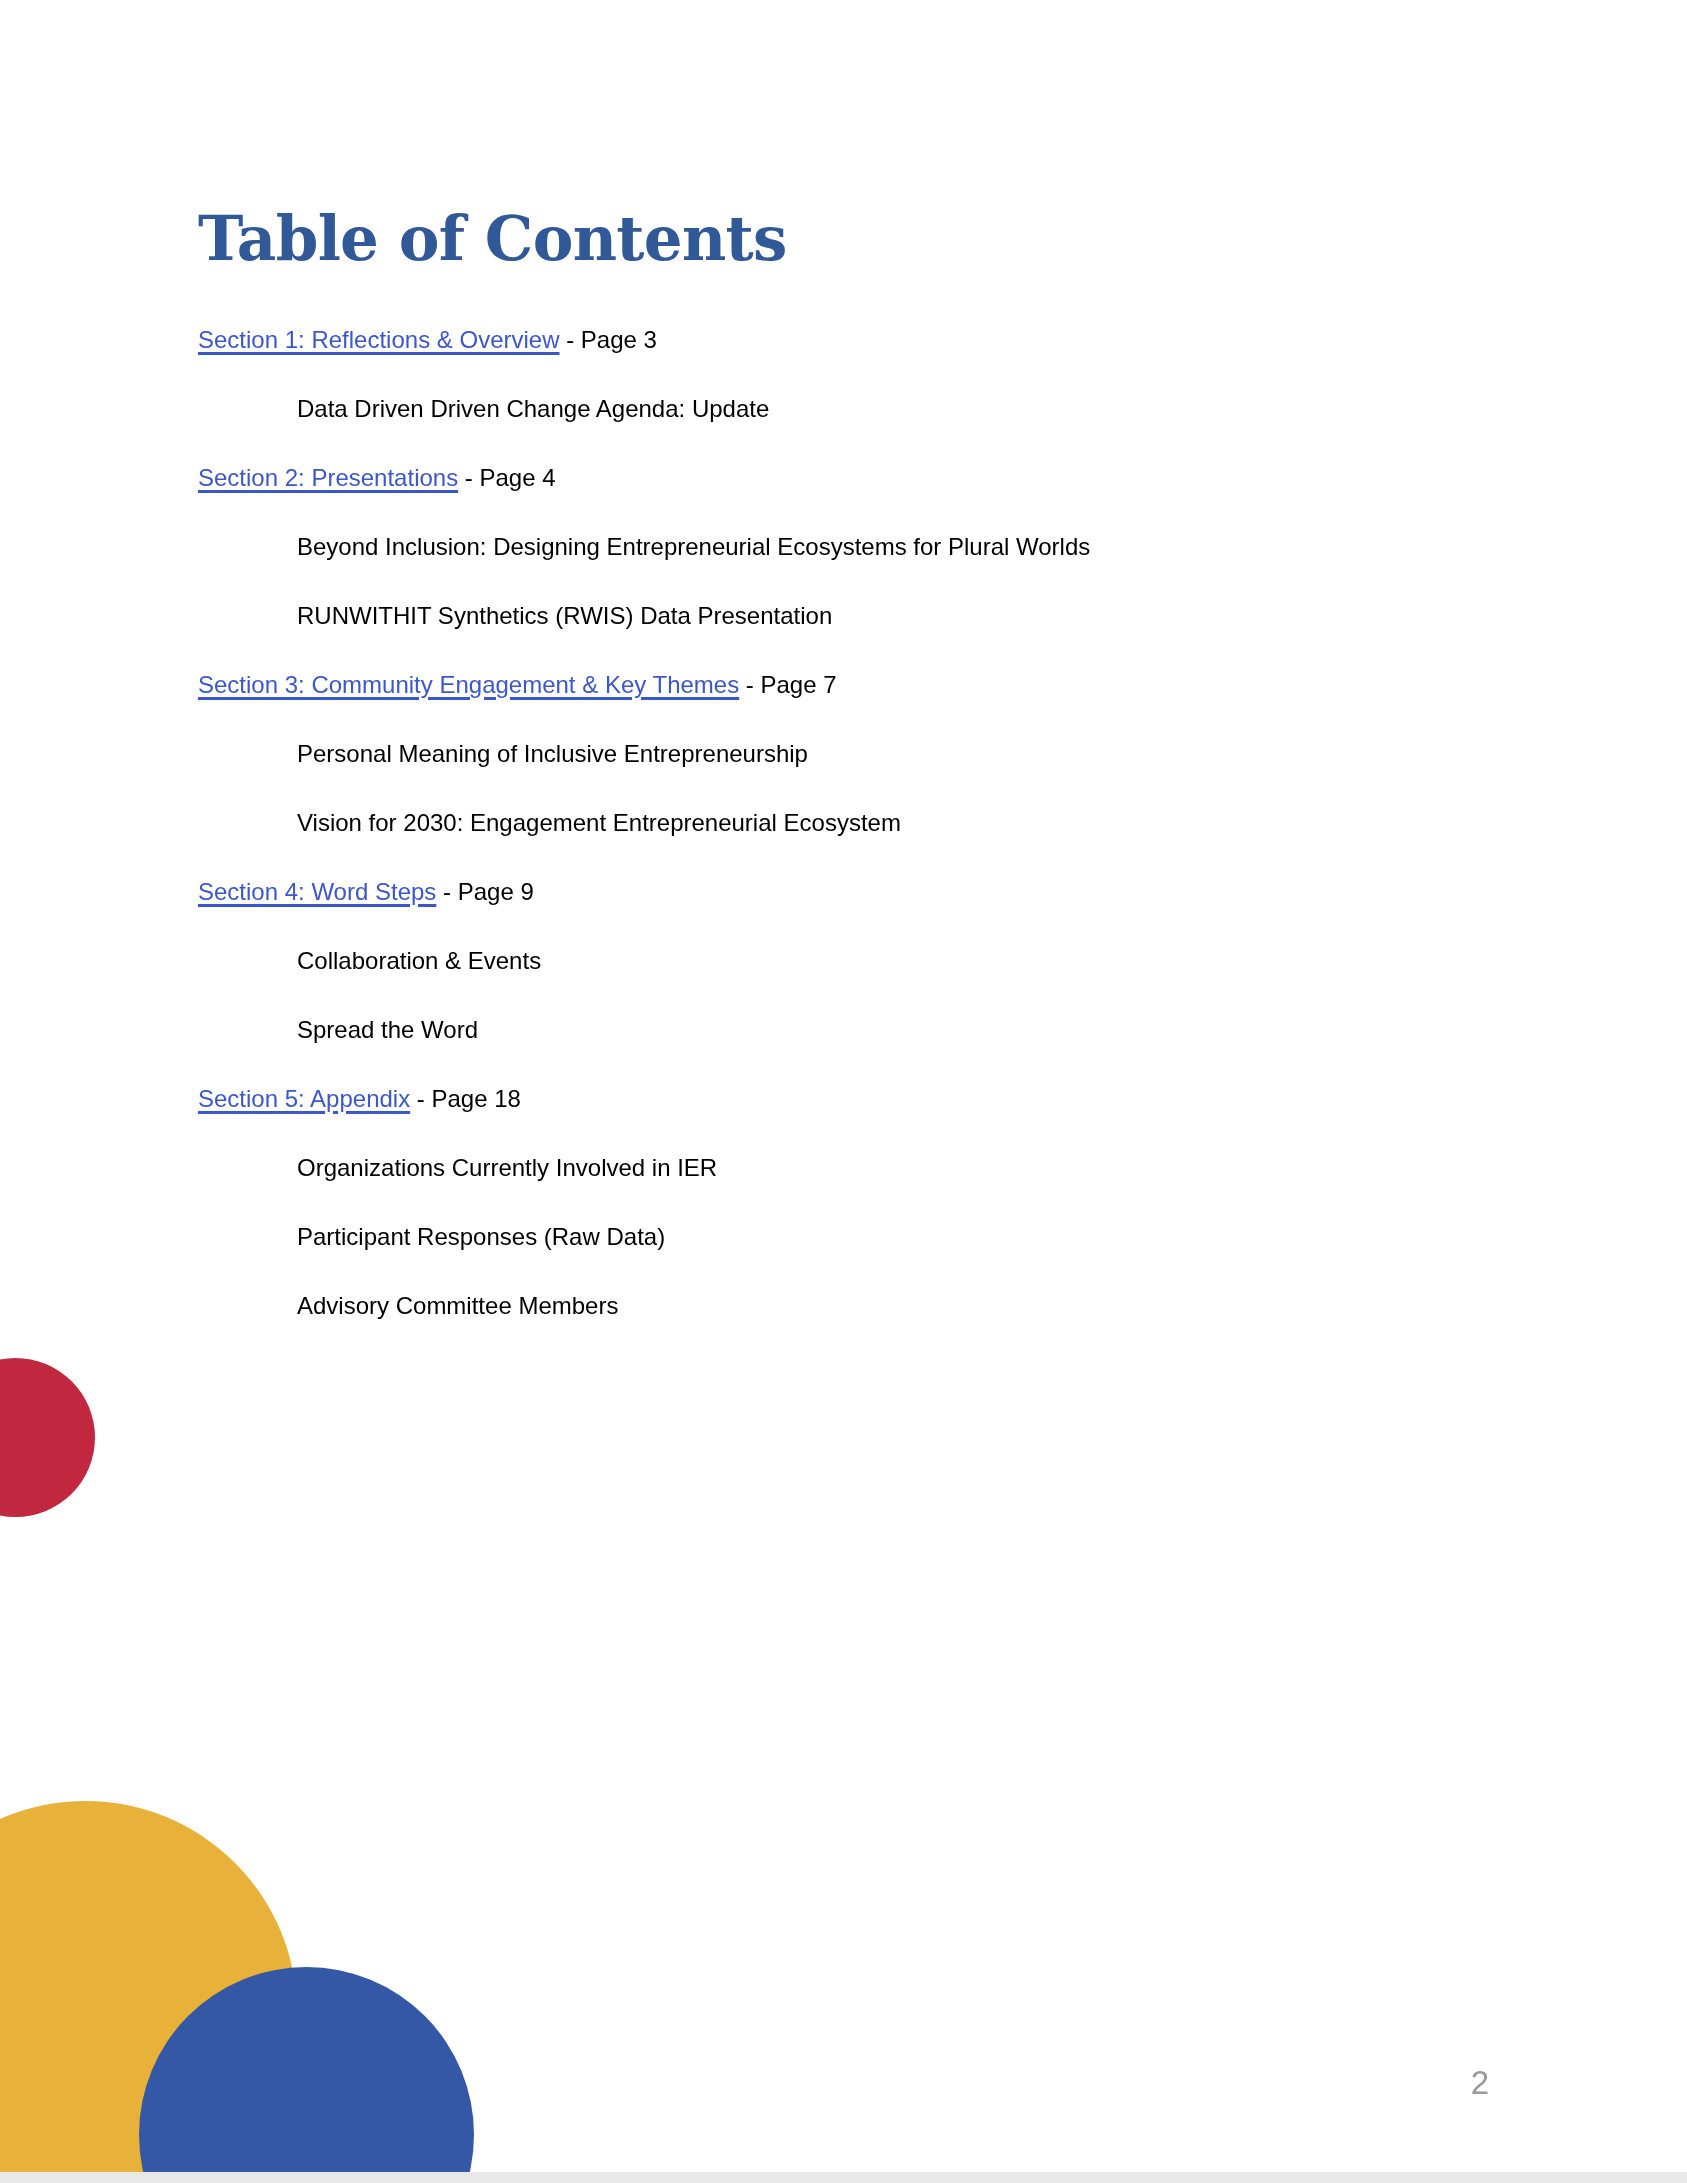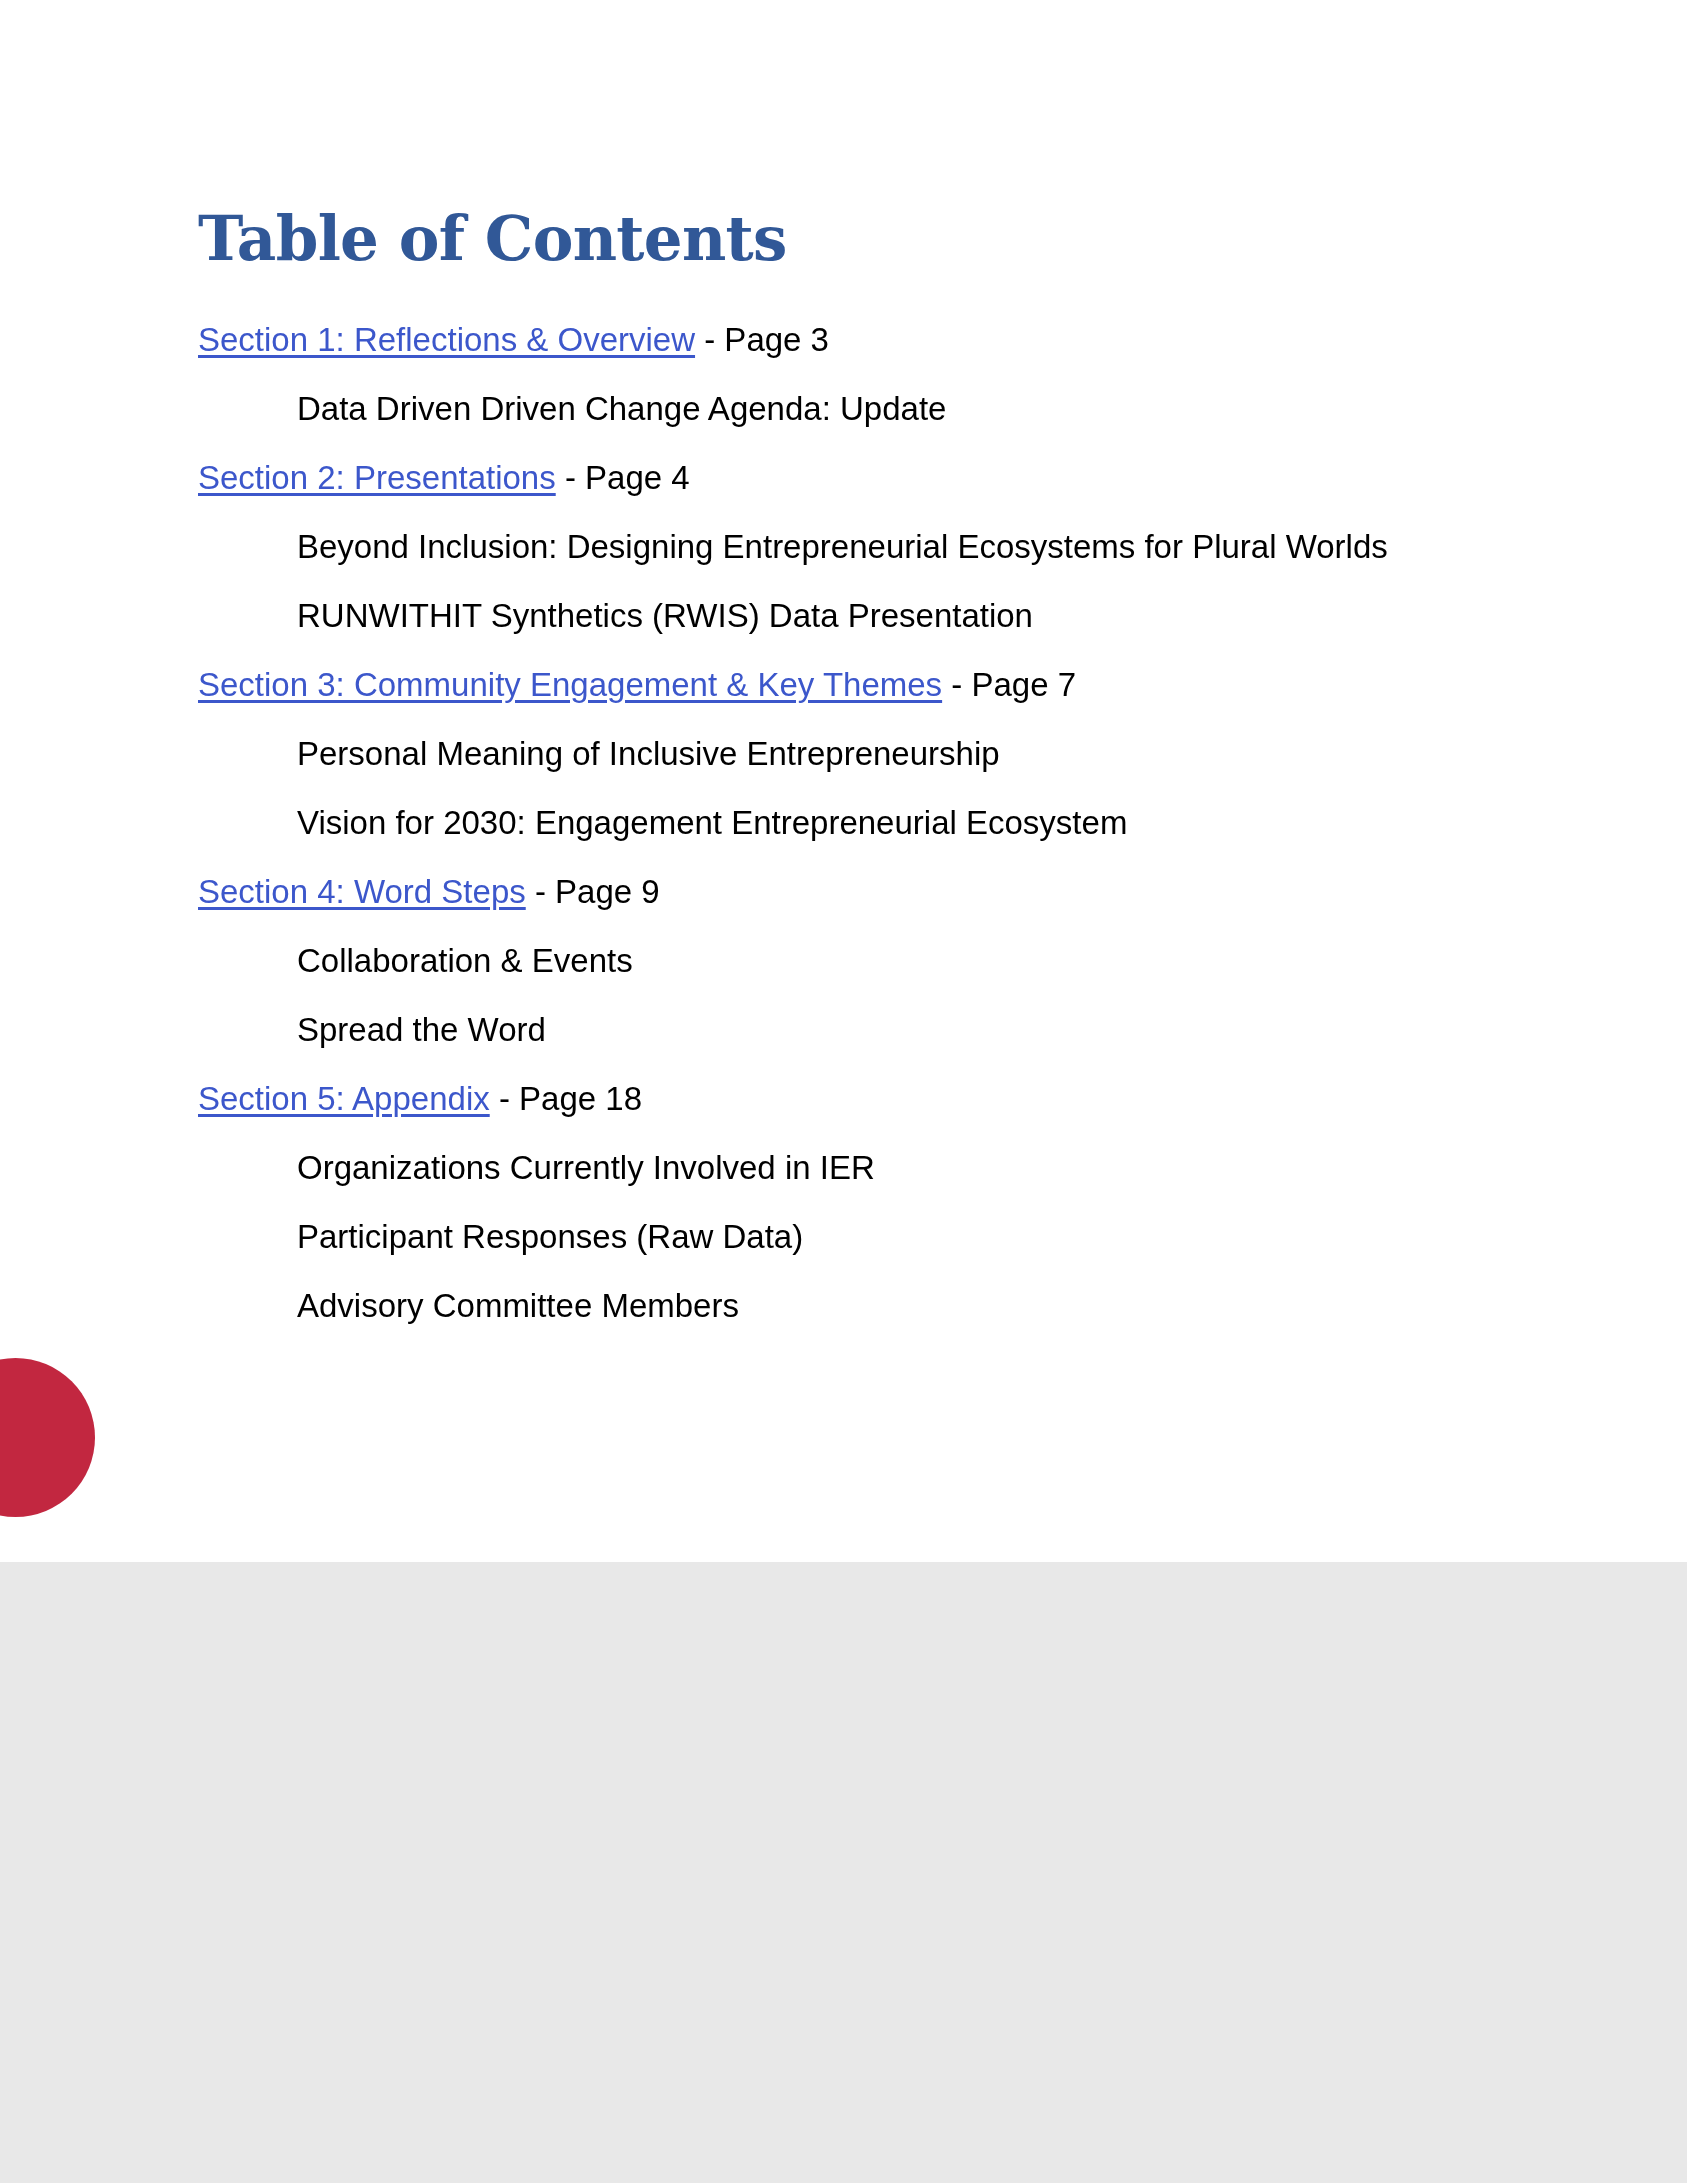--- a/index.html
+++ b/index.html
@@ -3,21 +3,21 @@
 <meta charset="utf-8">
 <style>
   html, body {
     margin: 0;
     padding: 0;
     background: #e8e8e8;
   }
   .page {
     position: relative;
     width: 1687px;
-    height: 1562px;
+    height: 2172px;
     background: var(--page-background, #ffffff);
     overflow: hidden;
     font-family: "Liberation Sans", sans-serif;
   }
   .doc-title {
     position: absolute;
     left: 198px;
     top: 208px;
     margin: 0;
     font-family: "DejaVu Serif", serif;
@@ -30,21 +30,21 @@
   }
   .toc {
     position: absolute;
     left: 198px;
     top: 305px;
     width: 1323px;
   }
   .toc-row {
     height: 69px;
     line-height: 69px;
-    font-size: 33px;
+    font-size: 24px;
     color: var(--body-text, #000000);
     white-space: nowrap;
   }
   .toc-row.sub {
     padding-left: 99px;
   }
   .toc-link {
     color: var(--link-blue, #3C57CB);
     text-decoration: underline;
     text-decoration-color: var(--link-blue, #3C57CB);

